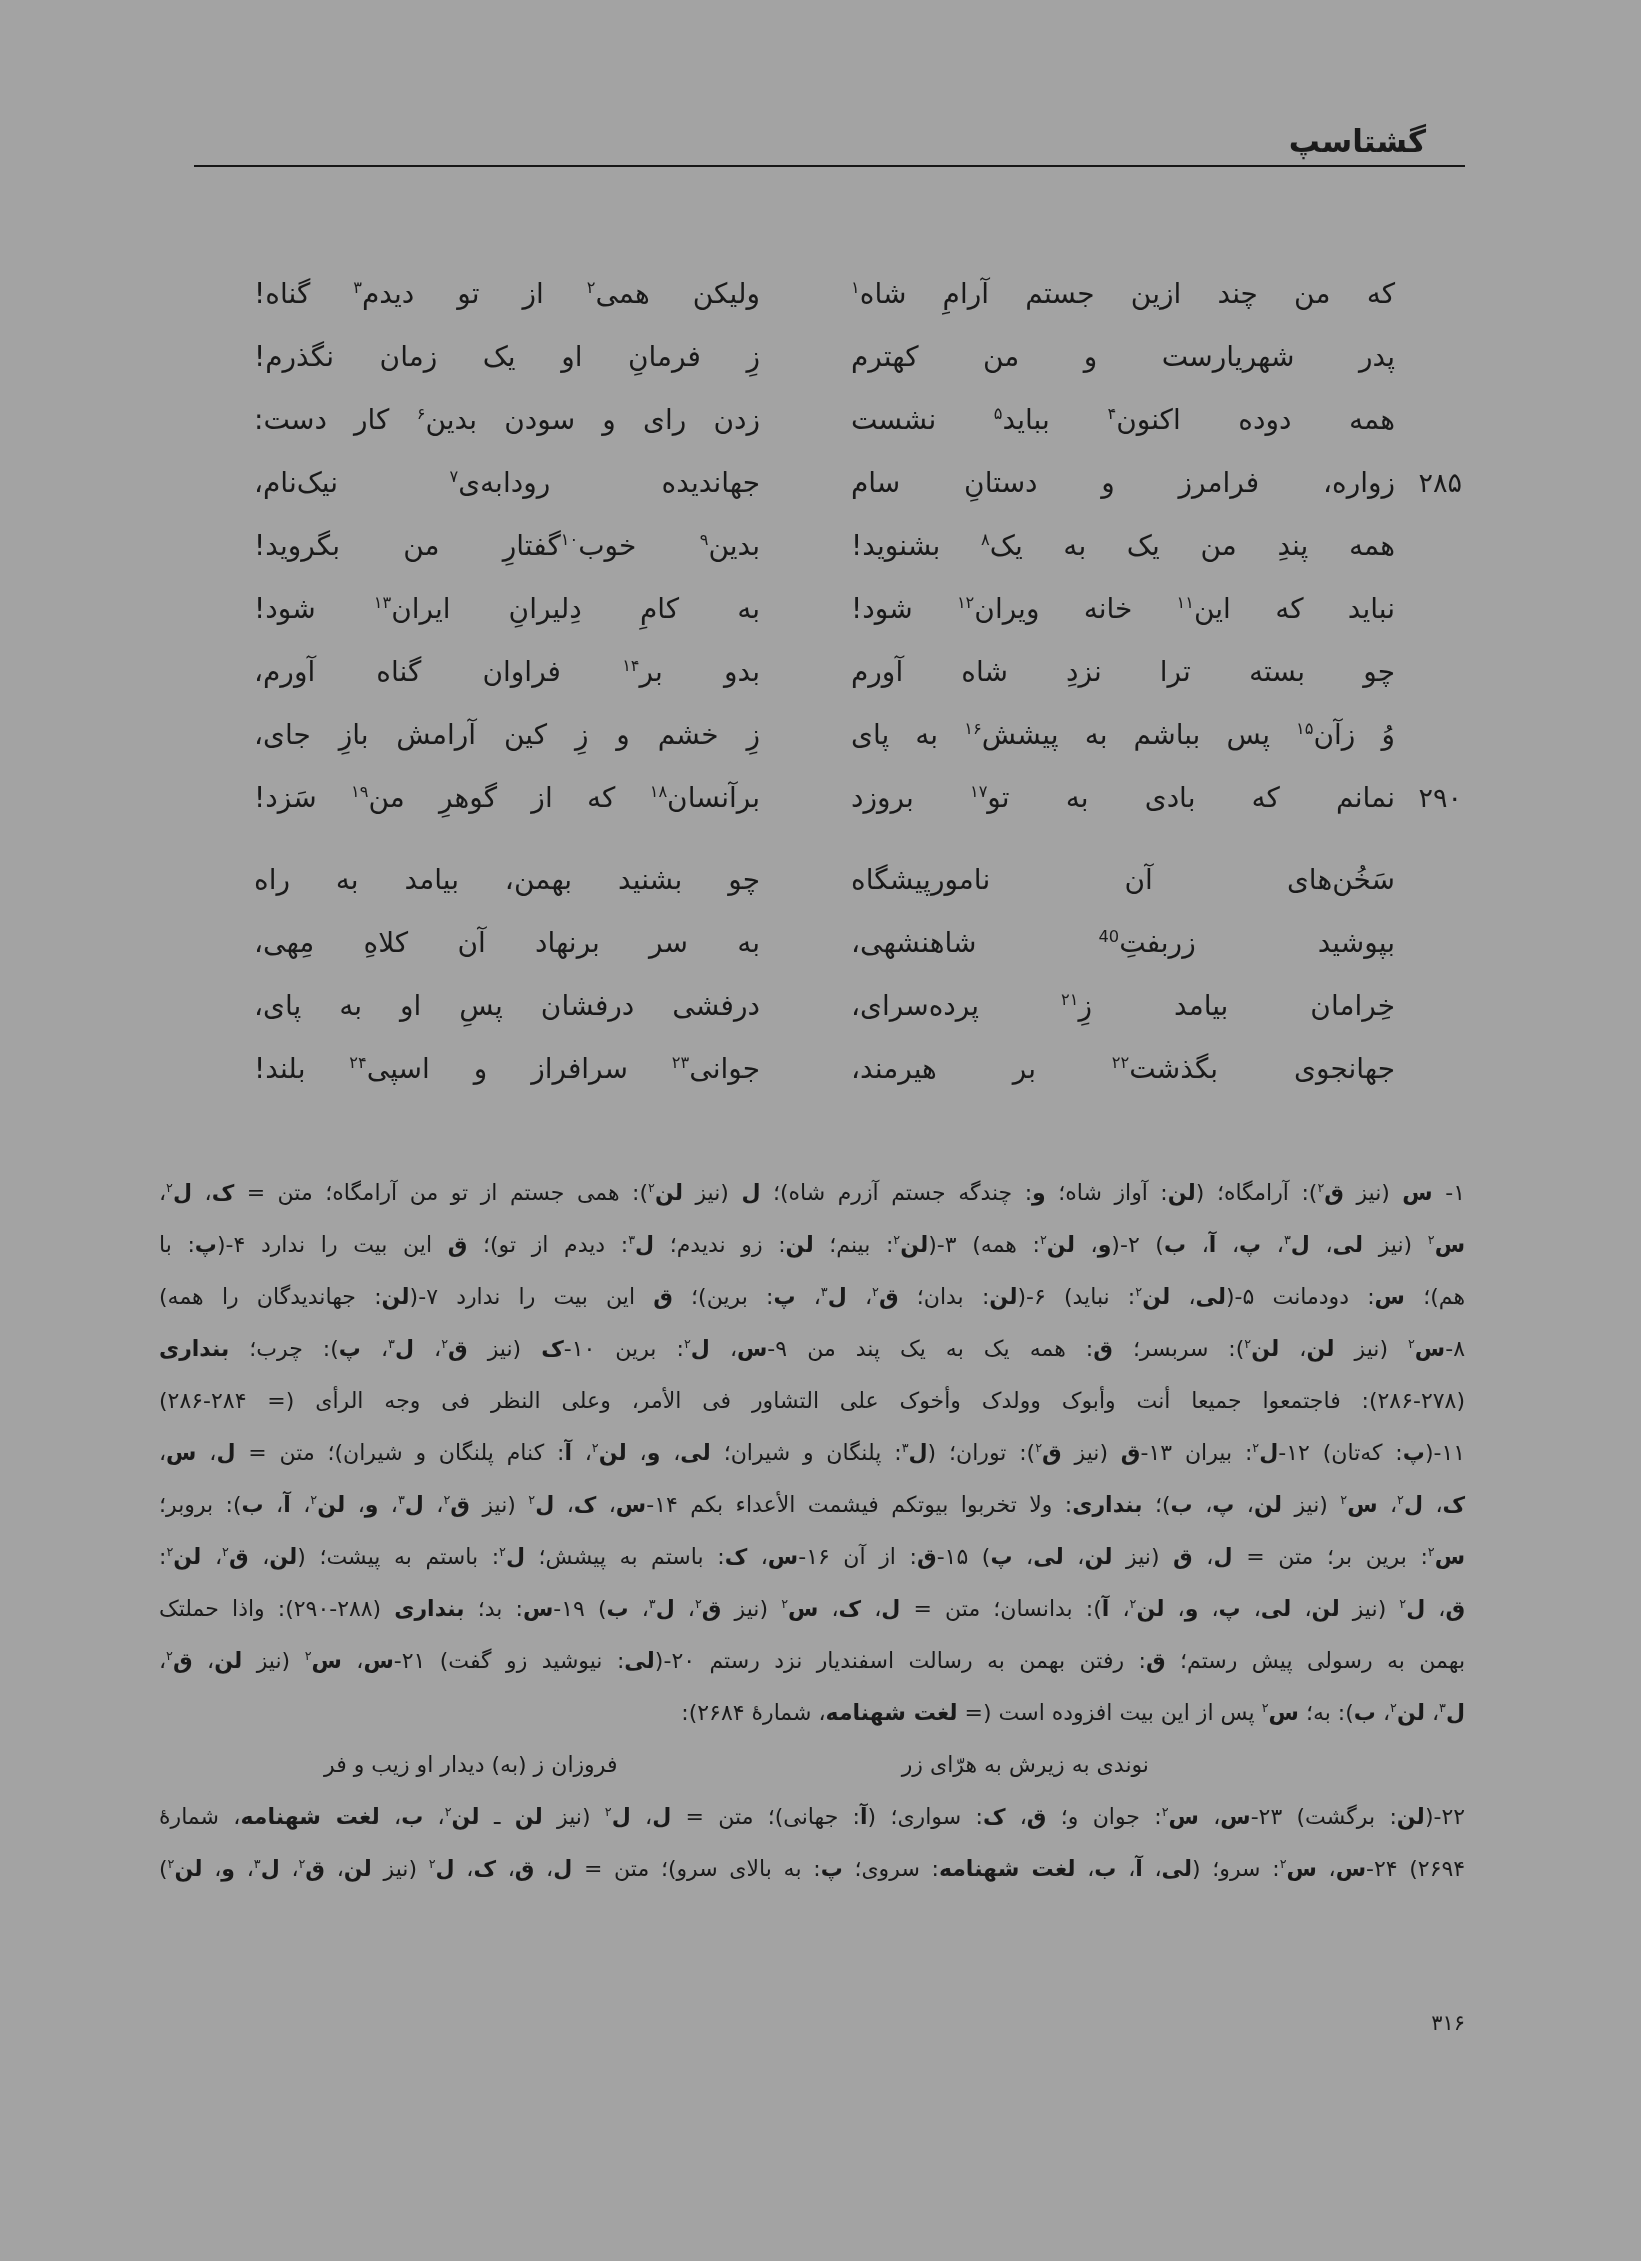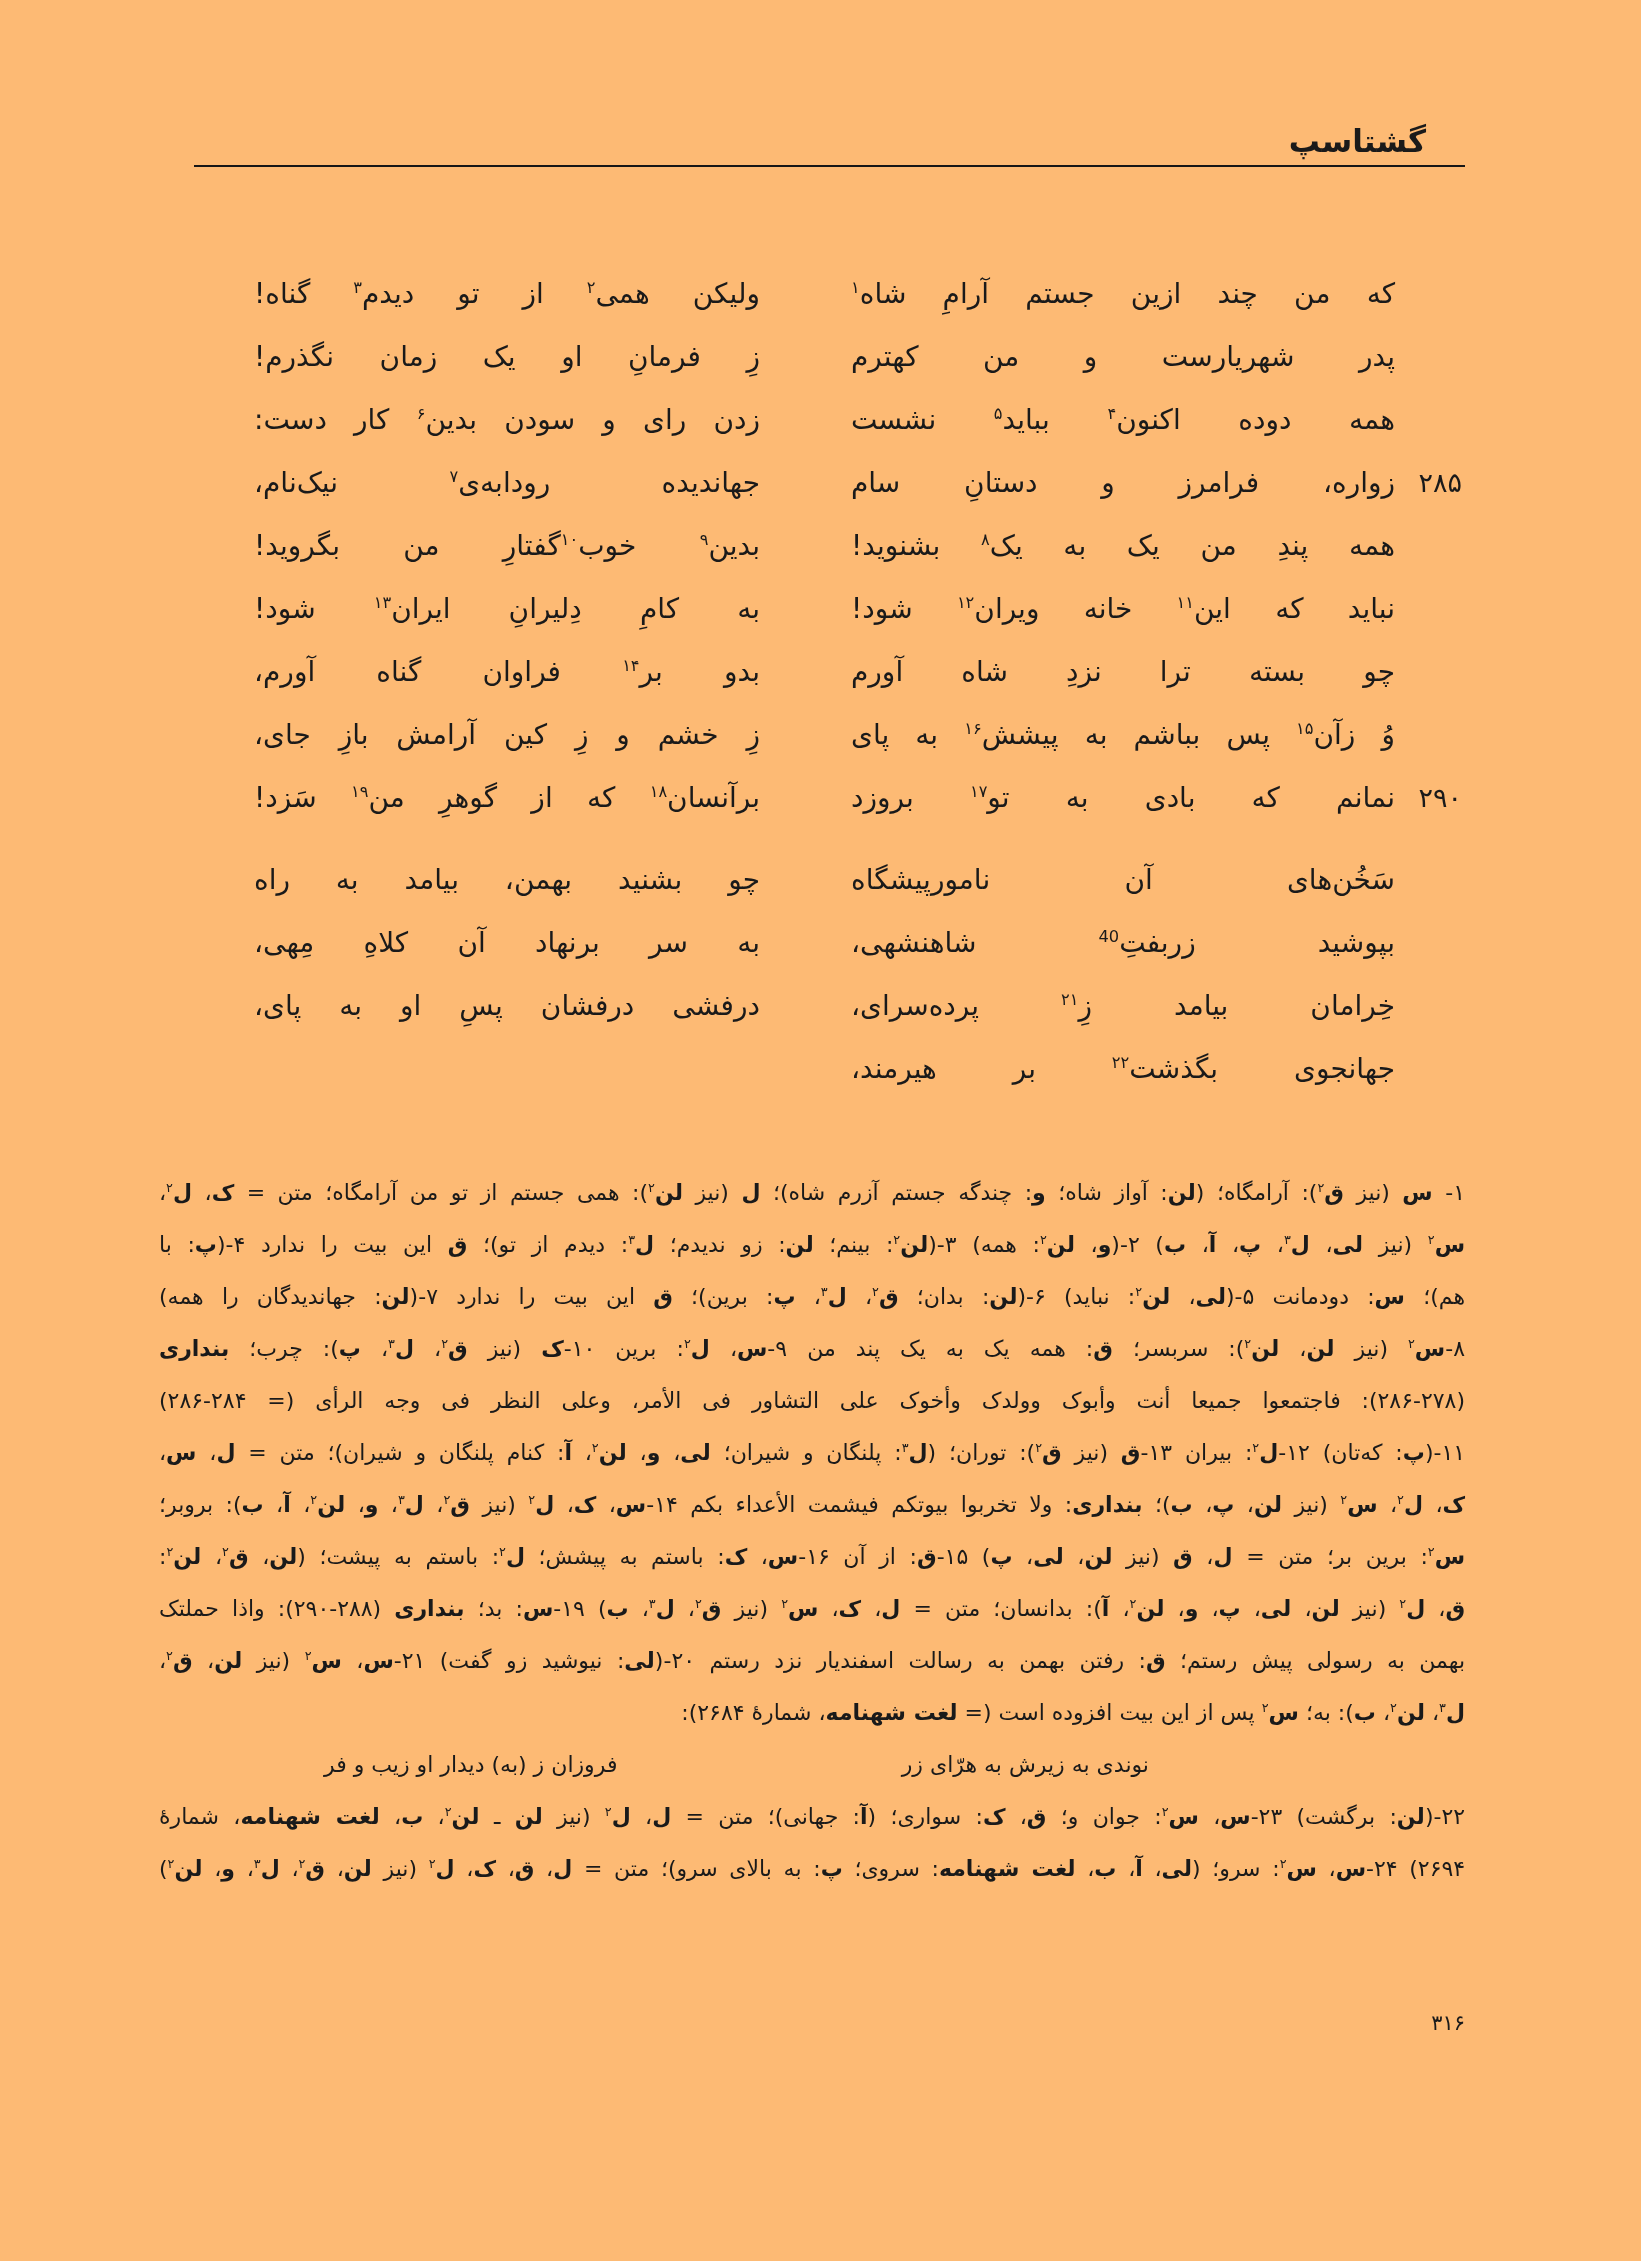--- a/index.html
+++ b/index.html
@@ -1,19 +1,19 @@
 <!DOCTYPE html>
 <html lang="fa" dir="rtl" style="font-size:11.2px"><head>
 <meta charset="utf-8">
 <style>
   html,body{margin:0;padding:0;background:#e8e8e8;}
   .page{
     position:relative;
     width:1642px;height:2261px;
-    background:#fdba74;
+    background:#a3a3a3;
     color:#1a1a1a;
     font-family:"DejaVu Sans", sans-serif;
     direction:rtl;
     overflow:hidden;
   }
   .content{margin:0 176px 0 160px;}
 
   
   .running-head{
     padding-top:123px;
@@ -150,20 +150,21 @@
         <div class="verse-row">
           <span class="hemistich h1">بپوشید زربفتِ<sup>40</sup> شاهنشهی،</span>
           <span class="hemistich h2">به سر برنهاد آن کلاهِ مِهی،</span>
         </div>
         <div class="verse-row">
           <span class="hemistich h1">خِرامان بیامد زِ<sup>۲۱</sup> پرده‌سرای،</span>
           <span class="hemistich h2">درفشی درفشان پسِ او به پای،</span>
         </div>
         <div class="verse-row">
           <span class="hemistich h1">جهانجوی بگذشت<sup>۲۲</sup> بر هیرمند،</span>
+          <span class="hemistich h2">جوانی<sup>۲۳</sup> سرافراز و اسپی<sup>۲۴</sup> بلند!</span>
         </div>
       </div>
     </div>
 
     <div class="apparatus">
       <div class="app-line">۱- <b>س</b> (نیز <b>ق</b><sup>۲</sup>): آرامگاه؛ (<b>لن</b>: آواز شاه؛ <b>و</b>: چندگه جستم آزرم شاه)؛ <b>ل</b> (نیز <b>لن</b><sup>۲</sup>): همی جستم از تو من آرامگاه؛ متن = <b>ک</b>، <b>ل</b><sup>۲</sup>،</div>
       <div class="app-line"><b>س</b><sup>۲</sup> (نیز <b>لی</b>، <b>ل</b><sup>۳</sup>، <b>پ</b>، <b>آ</b>، <b>ب</b>) ۲-(<b>و</b>، <b>لن</b><sup>۲</sup>: همه) ۳-(<b>لن</b><sup>۲</sup>: بینم؛ <b>لن</b>: زو ندیدم؛ <b>ل</b><sup>۳</sup>: دیدم از تو)؛ <b>ق</b> این بیت را ندارد ۴-(<b>پ</b>: با</div>
       <div class="app-line">هم)؛ <b>س</b>: دودمانت ۵-(<b>لی</b>، <b>لن</b><sup>۲</sup>: نباید) ۶-(<b>لن</b>: بدان؛ <b>ق</b><sup>۲</sup>، <b>ل</b><sup>۳</sup>، <b>پ</b>: برین)؛ <b>ق</b> این بیت را ندارد ۷-(<b>لن</b>: جهاندیدگان را همه)</div>
       <div class="app-line">۸-<b>س</b><sup>۲</sup> (نیز <b>لن</b>، <b>لن</b><sup>۲</sup>): سربسر؛ <b>ق</b>: همه یک به یک پند من ۹-<b>س</b>، <b>ل</b><sup>۲</sup>: برین ۱۰-<b>ک</b> (نیز <b>ق</b><sup>۲</sup>، <b>ل</b><sup>۳</sup>، <b>پ</b>): چرب؛ <b>بنداری</b></div>
       <div class="app-line">(۲۷۸‏-‏۲۸۶): فاجتمعوا جمیعا أنت وأبوک وولدک وأخوک علی التشاور فی الأمر، وعلی النظر فی وجه الرأی (= ۲۸۴‏-‏۲۸۶)</div>

